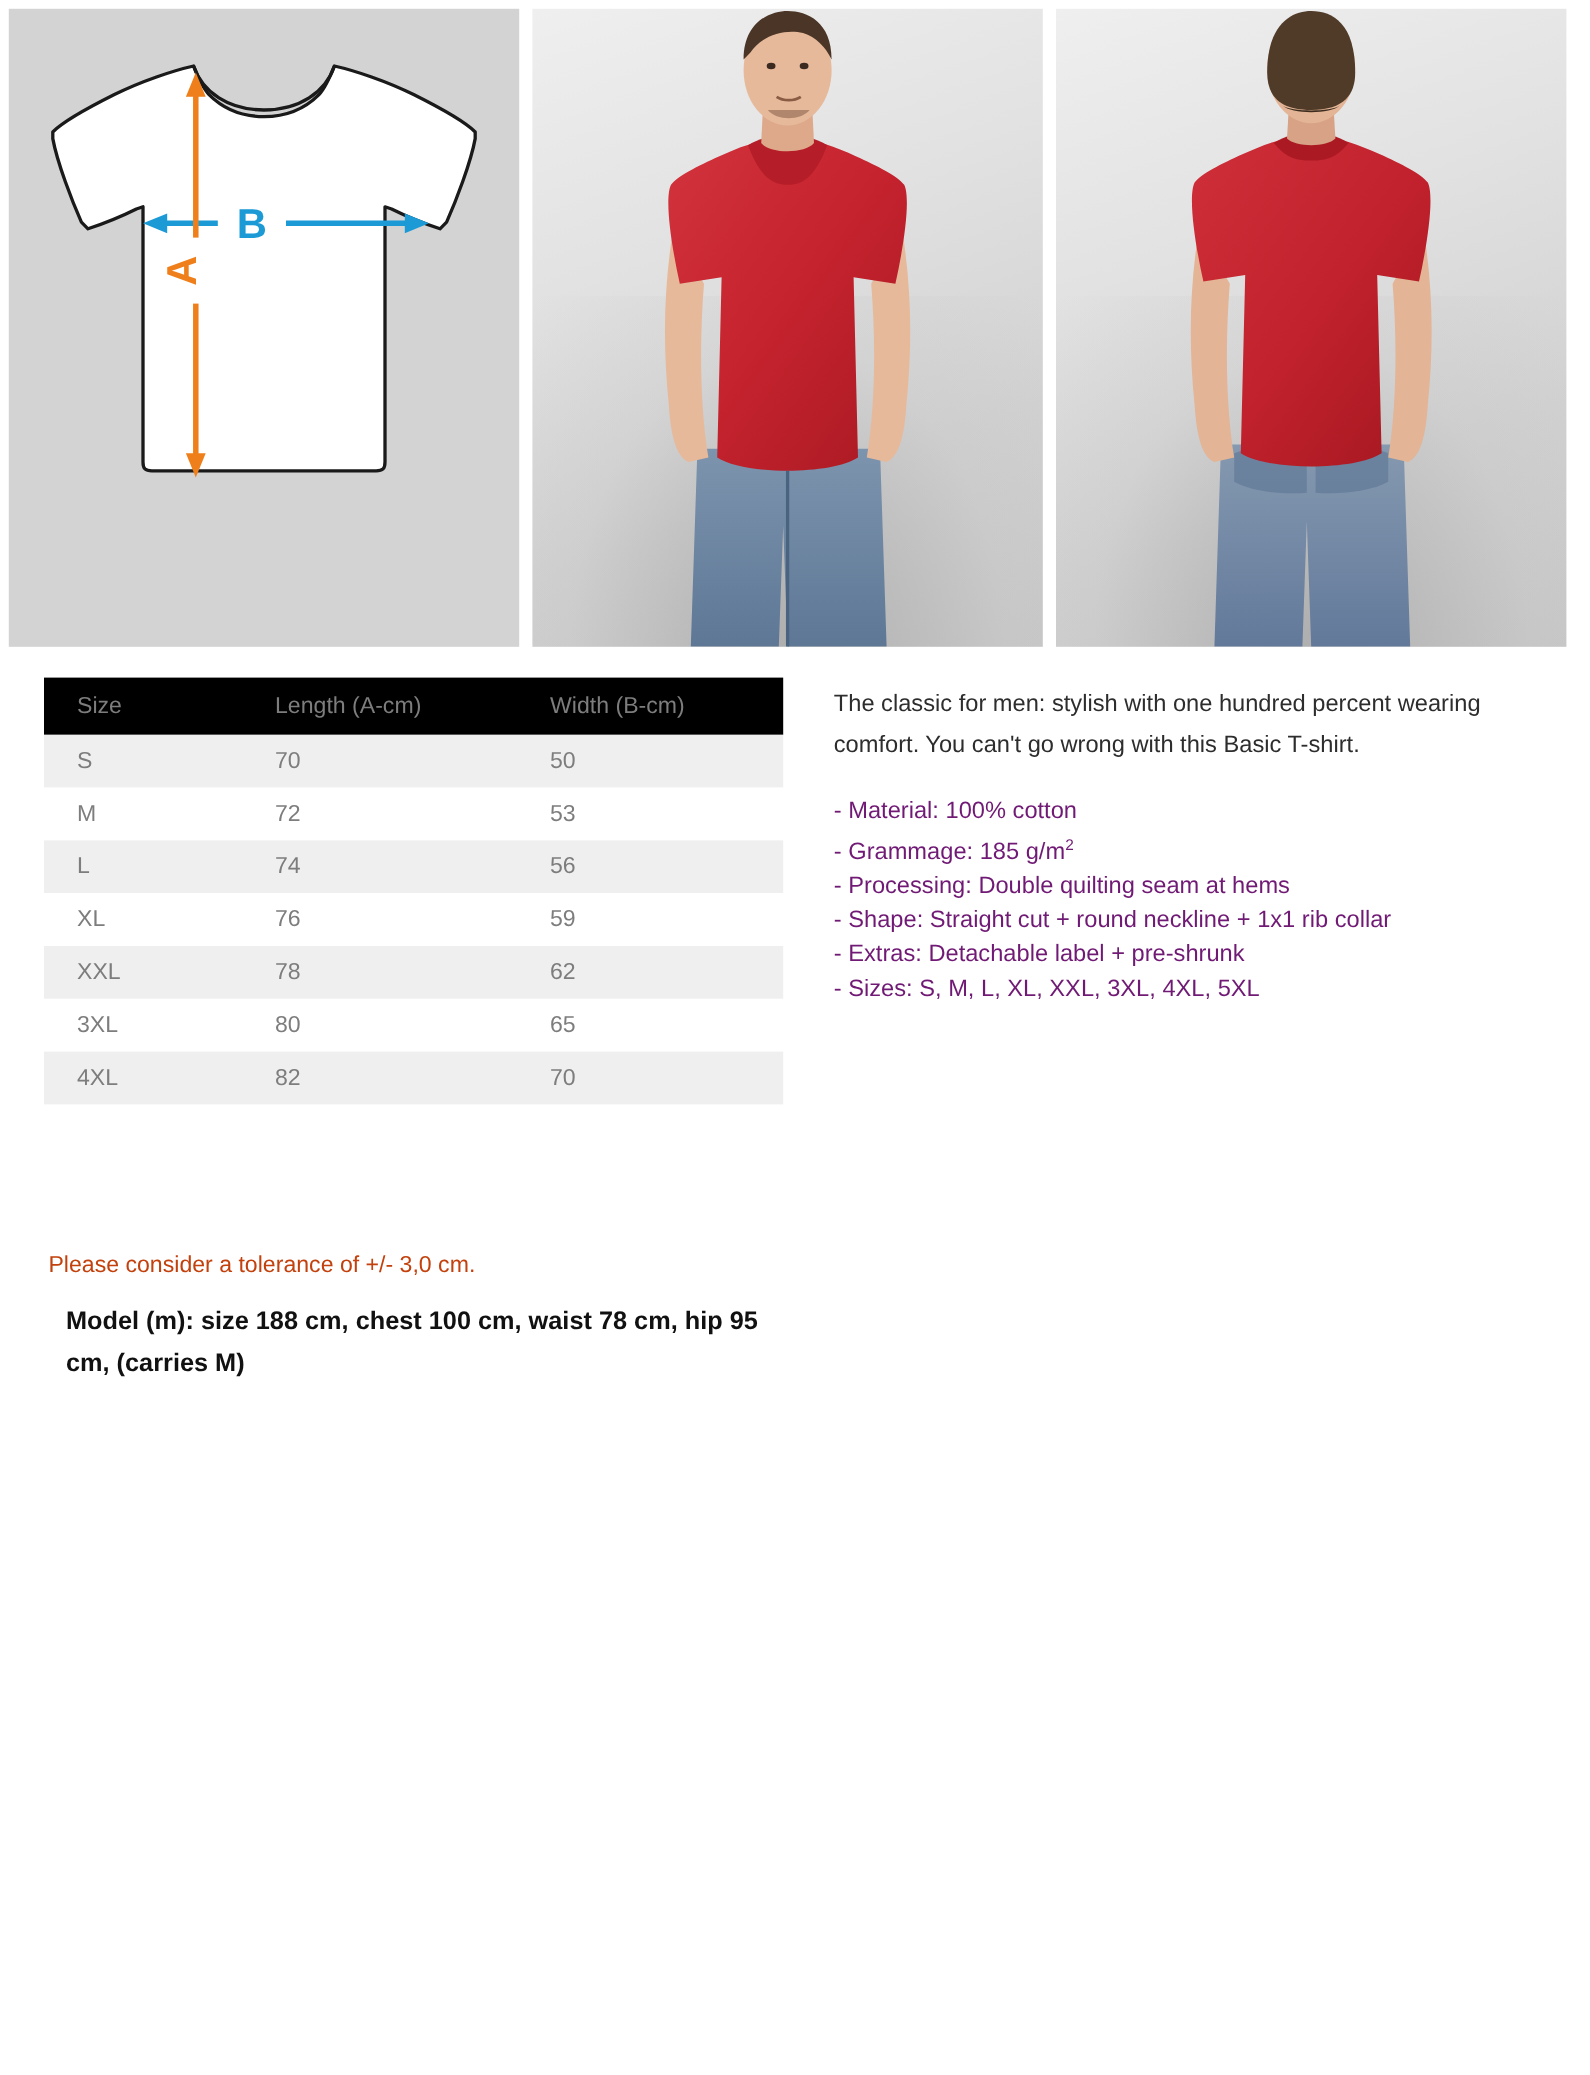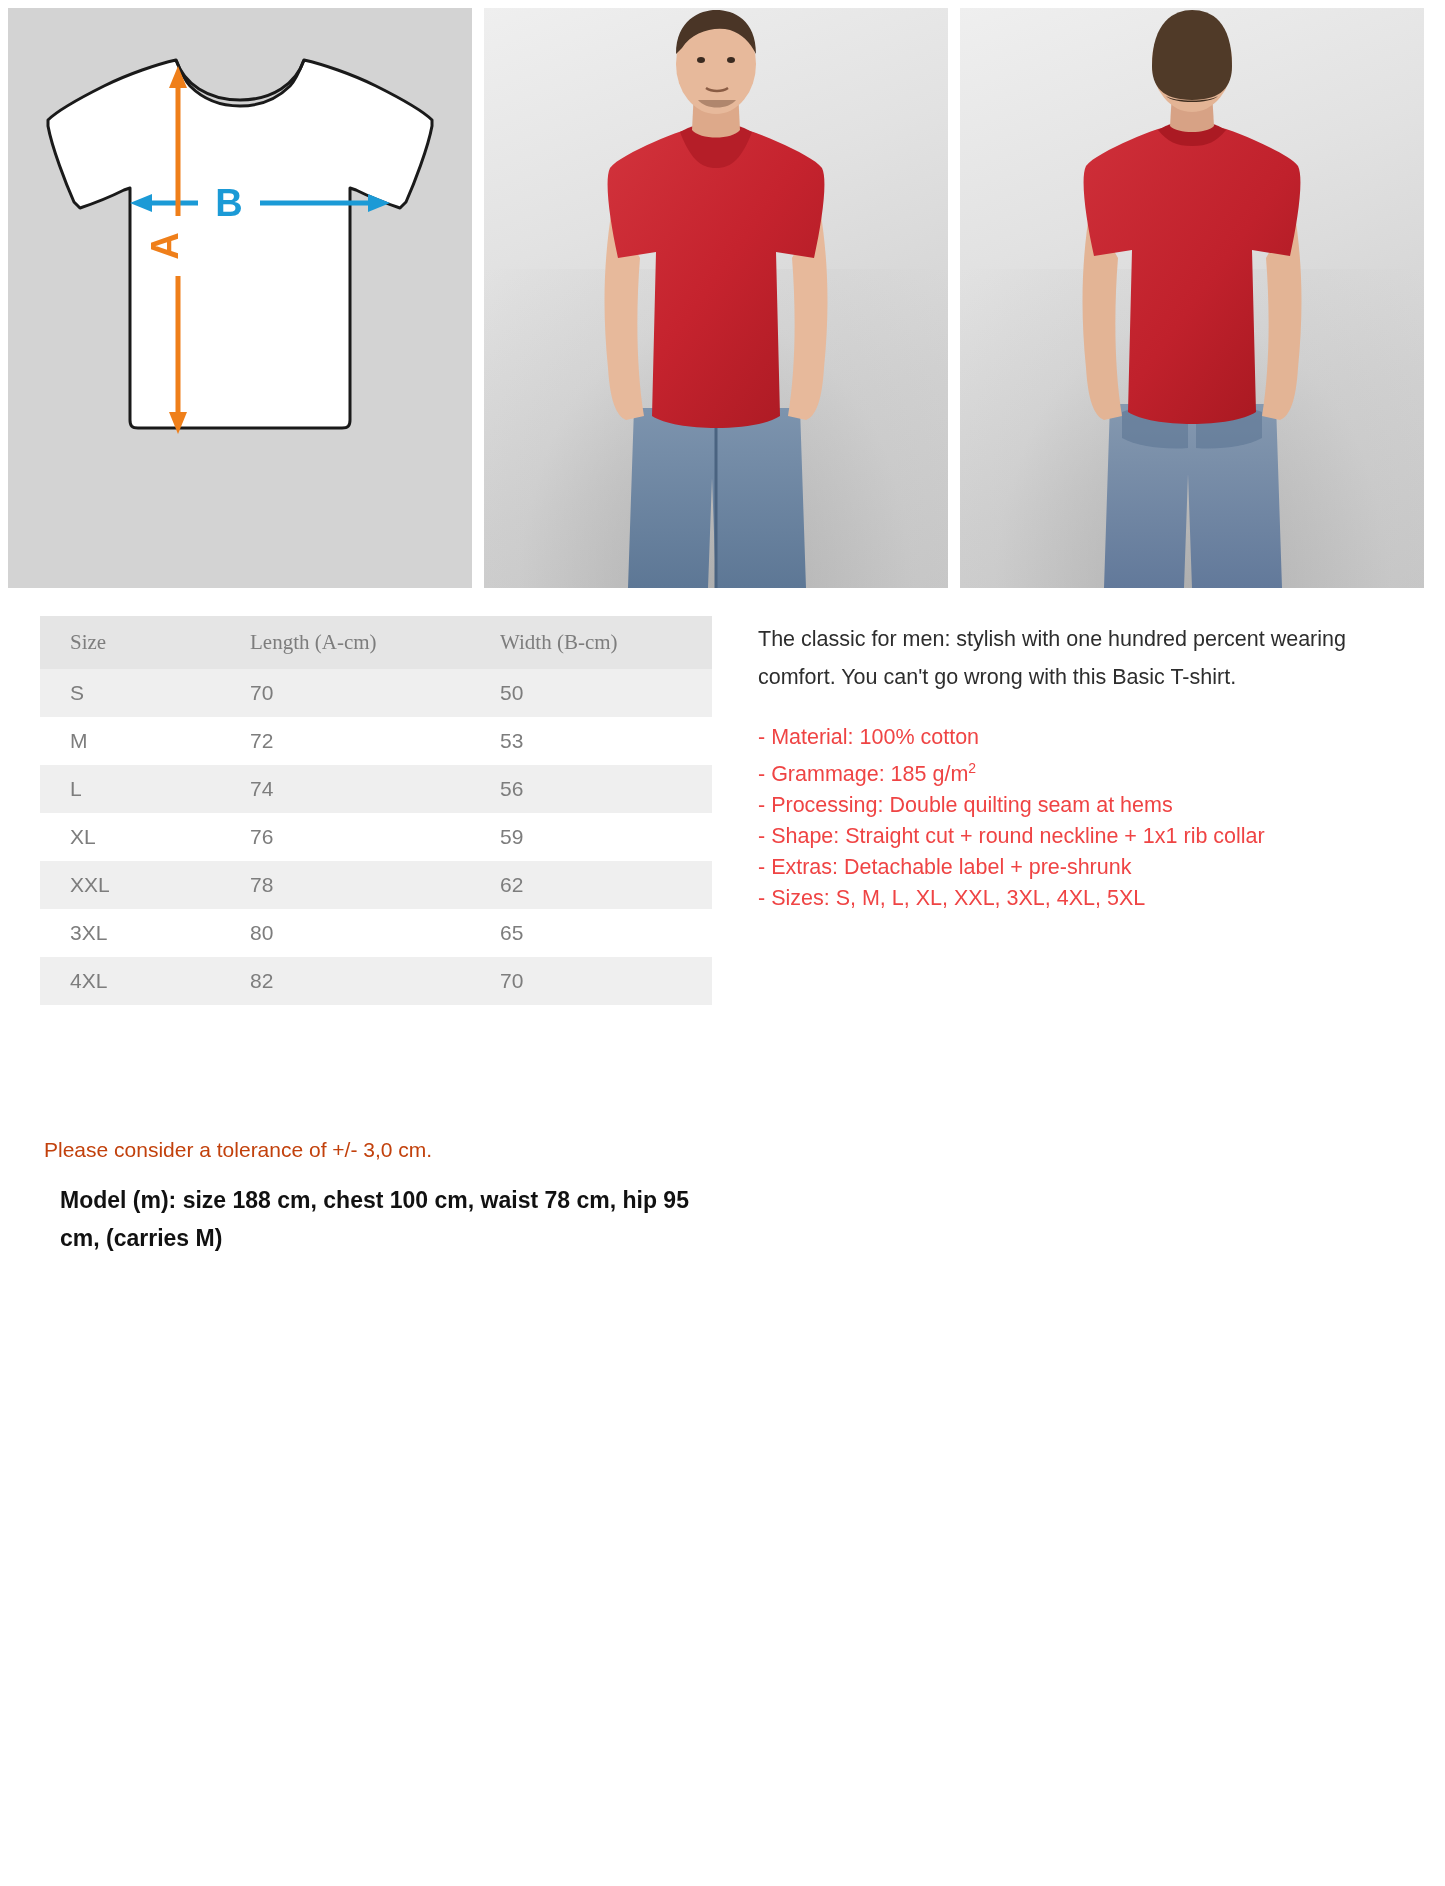--- a/index.html
+++ b/index.html
@@ -89,30 +89,30 @@
     color: #7d7d7d;
   }
   table.size-table th:nth-child(1),
   table.size-table td:nth-child(1) { width: 180px; padding-left: 30px; }
   table.size-table th:nth-child(2),
   table.size-table td:nth-child(2) { width: 250px; }
   table.size-table th:nth-child(3),
   table.size-table td:nth-child(3) { width: auto; }
   table.size-table tr.row-alt { background: #efefef; }
   table.size-table tr.row-norm { background: #ffffff; }
-  table.size-table tr.head-row { background: #e5e5e5; font-family: Liberation Serif, serif; }
+  table.size-table tr.head-row { background: #000000; }
 
   .desc-col p {
     margin: 0;
     font-size: 21.5px;
     line-height: 38px;
     color: #2d2d2d;
   }
   .desc-intro { margin-bottom: 26px !important; max-width: 620px; }
-  .spec-line { font-size: 21.5px; line-height: 31px; color: #ef4444; white-space: nowrap; }
+  .spec-line { font-size: 21.5px; line-height: 31px; color: #701a75; white-space: nowrap; }
   .sup { font-size: 14px; vertical-align: super; }
 
   
   .footnotes {
     position: absolute;
     left: 44px;
     top: 1135px;
     width: 700px;
   }
   .tolerance {

